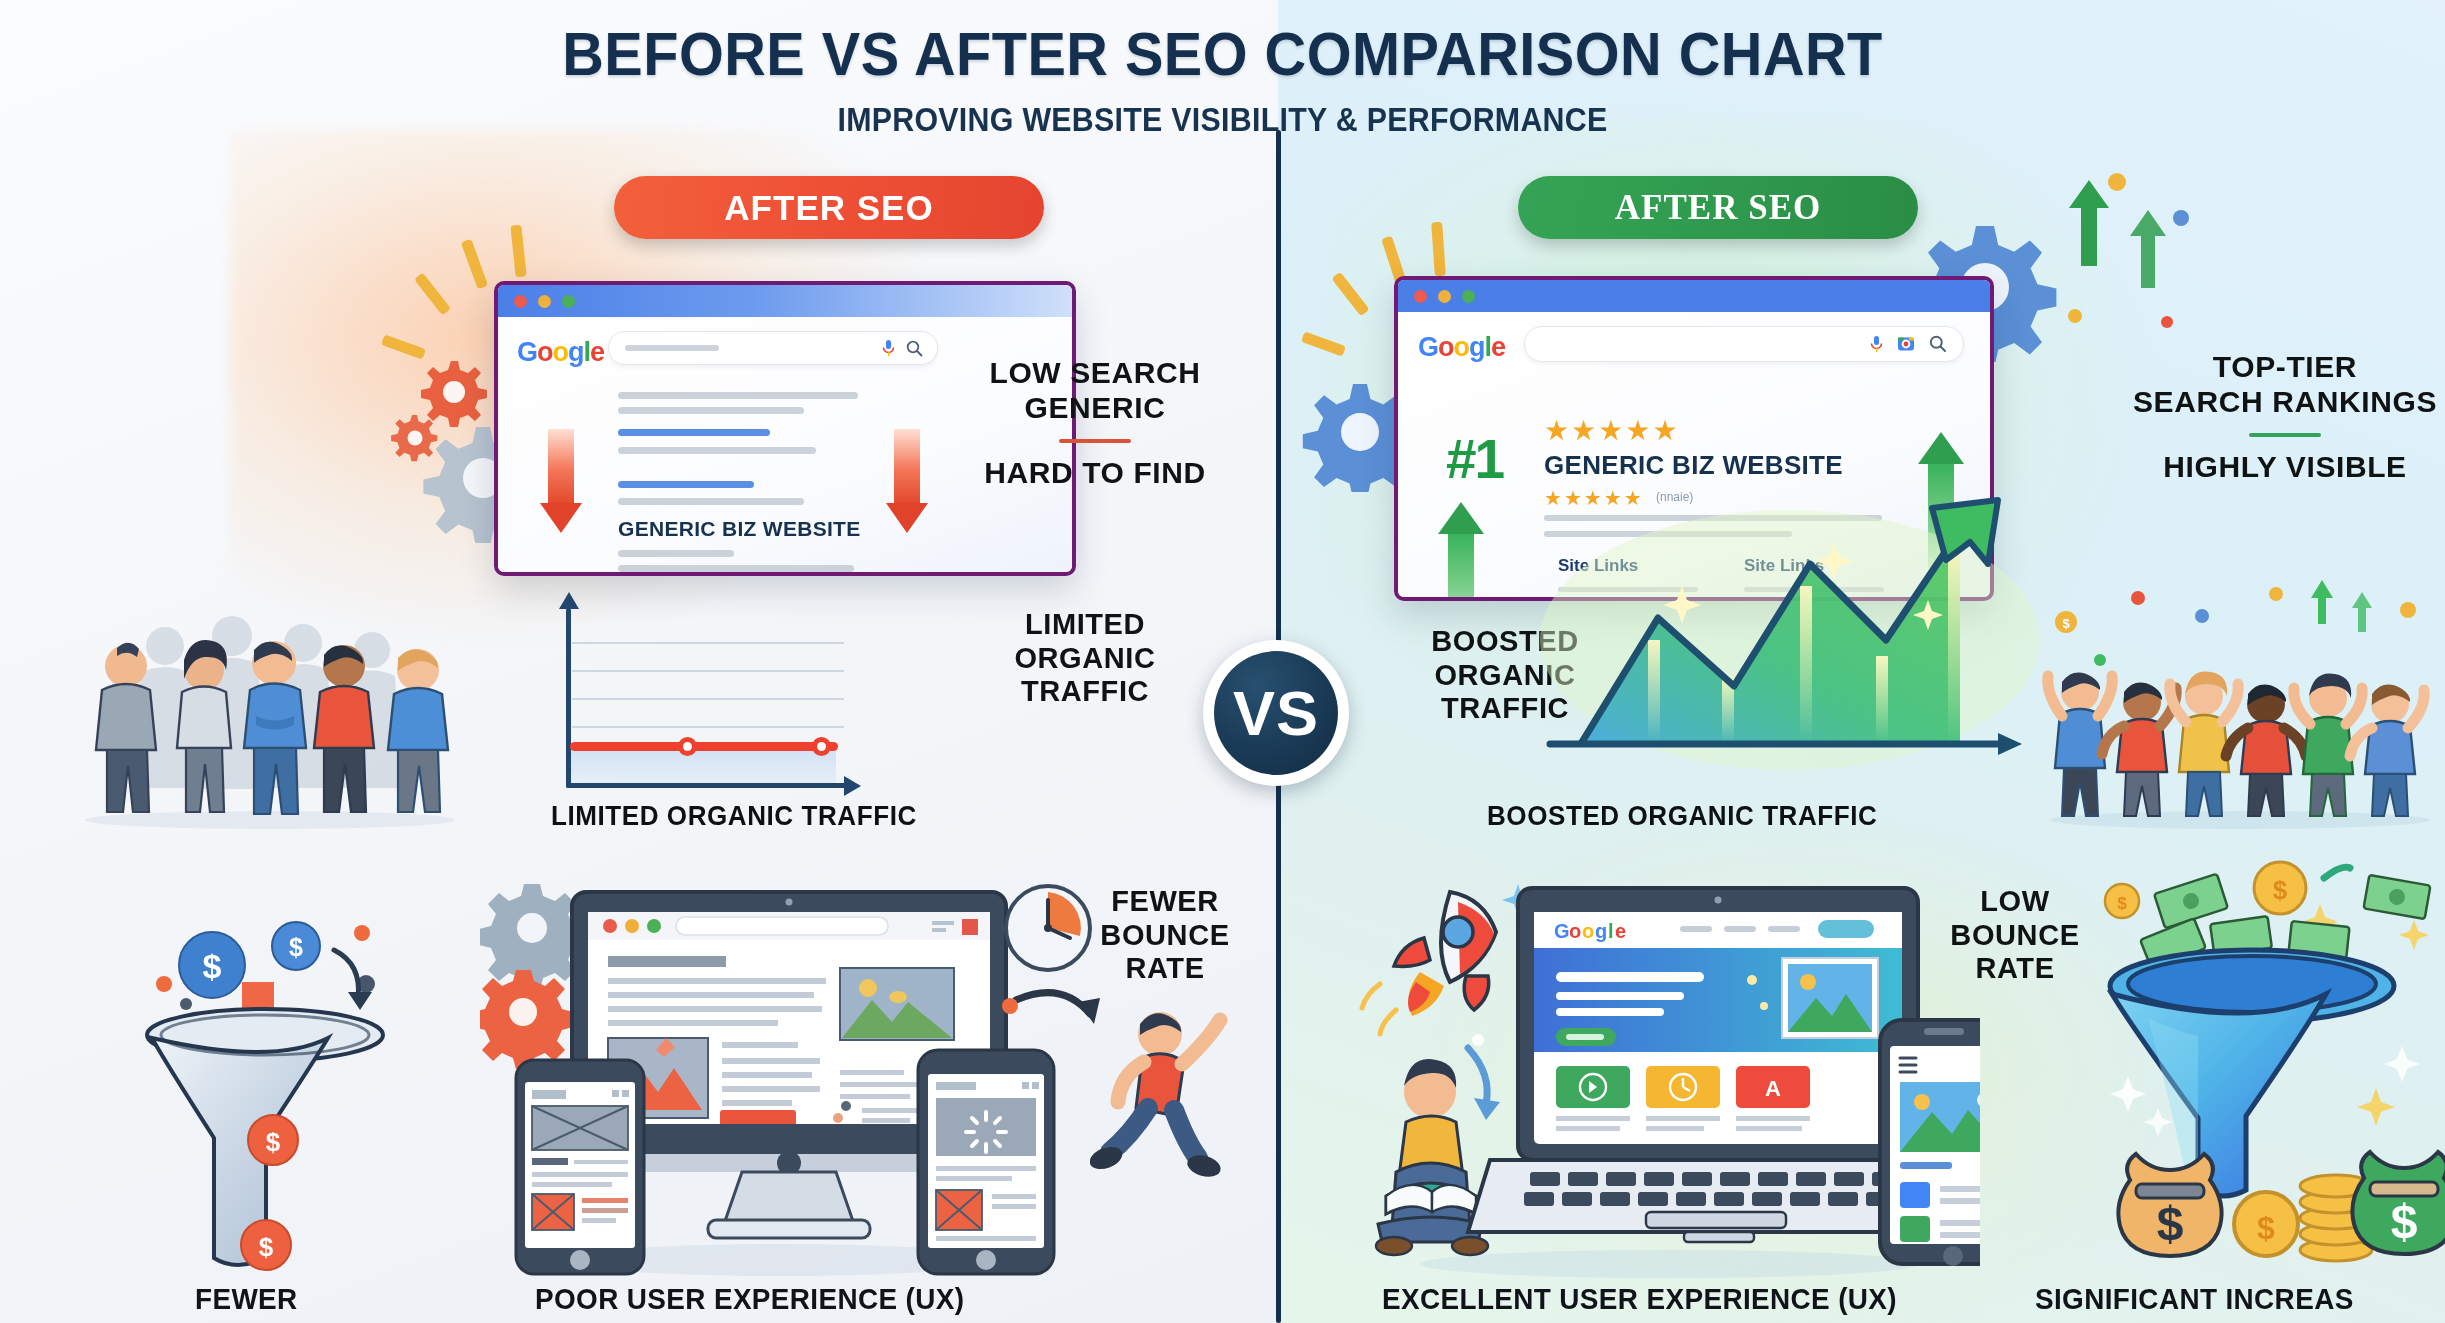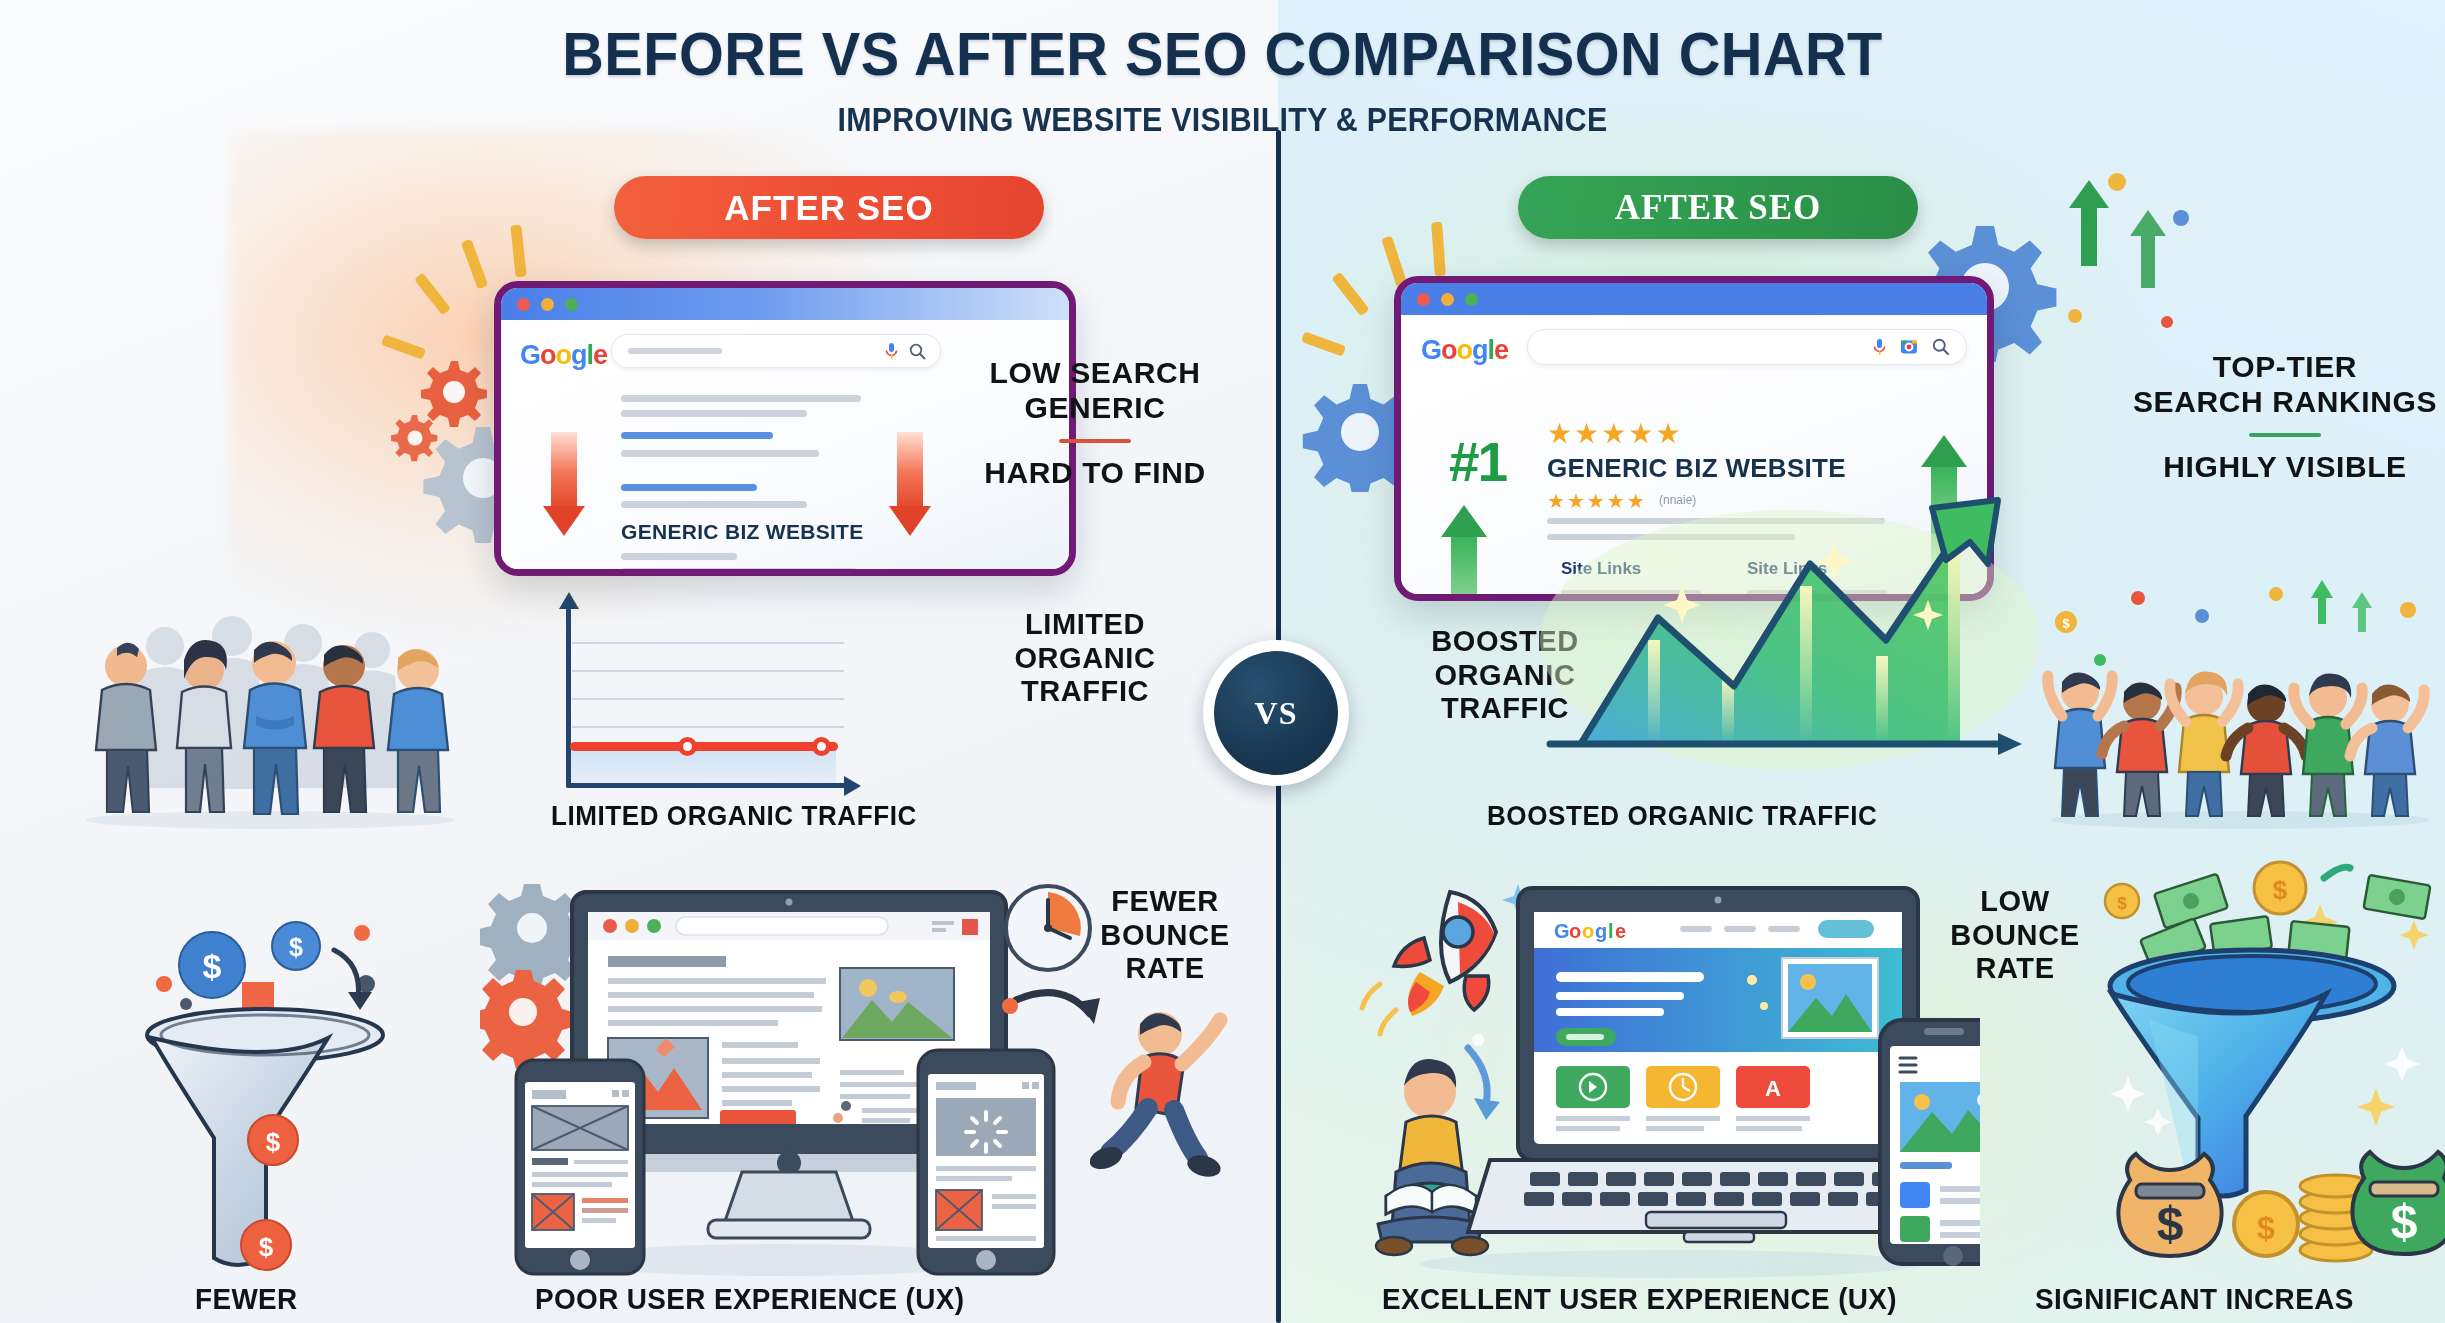--- a/index.html
+++ b/index.html
@@ -58,22 +58,22 @@
     display:flex; align-items:center; justify-content:center;
     color:#fff; font-size:35px; font-weight:bold; letter-spacing:1px;
     box-shadow:0 7px 16px rgba(0,0,0,.20);
   }
   .badge-before { left:614px; top:176px; width:430px;
     background:linear-gradient(95deg,#f2603c 0%,#ef5136 45%,#e5452f 100%); }
   .badge-after { left:1518px; top:176px; width:400px;
     background:linear-gradient(95deg,#35a355 0%,#2f9a4d 50%,#2a8d46 100%);font-family:Liberation Serif, serif; }
 
   
-  .win { position:absolute; border-radius:24px; overflow:hidden;
-    border:7px solid #701a75; background:#fff;
+  .win { position:absolute; border-radius:10px; overflow:hidden;
+    border:4px solid #701a75; background:#fff;
     box-shadow:0 14px 34px rgba(25,50,80,.18); }
   .win-before { left:494px; top:281px; width:582px; height:295px; }
   .win-after  { left:1394px; top:276px; width:600px; height:325px; }
   .win-bar { height:32px; display:flex; align-items:center; padding-left:16px; gap:11px; }
   .bar-before { background:linear-gradient(90deg,#4a7fe8 0%,#6d9bee 45%,#cfe0fa 100%); }
   .bar-after  { background:#4a7fe8; }
   .dot { width:13px; height:13px; border-radius:50%; }
   .d-red{background:#ec5b4d;} .d-yel{background:#efb03c;} .d-grn{background:#4cb057;}
   .win-body { position:relative; height:calc(100% - 32px);
     background:linear-gradient(160deg,#ffffff 0%,#fbfcfe 60%,#eef3fb 100%); }
@@ -148,21 +148,21 @@
   .vs {
     position:absolute; left:1203px; top:640px; width:146px; height:146px;
     border-radius:50%; background:#ffffff;
     display:flex; align-items:center; justify-content:center;
     box-shadow:0 6px 18px rgba(10,30,55,.25);
   }
   .vs-inner {
     width:124px; height:124px; border-radius:50%;
     background:radial-gradient(circle at 35% 28%,#27506f 0%,#1a3a56 55%,#132c42 100%);
     display:flex; align-items:center; justify-content:center;
-    color:#fff; font-size:32px; font-weight:bold; letter-spacing:1px;font-family:Liberation Serif, serif;
+    color:#fff; font-size:63px; font-weight:bold; letter-spacing:1px;
   }
 
   .gear { position:absolute; }
 
   .ray { position:absolute; background:#f0b53c; border-radius:4px; }
 
   .bottom-label { position:absolute; font-size:30px; font-weight:bold;
     color:#10141a; letter-spacing:.4px; white-space:nowrap;
     transform:scaleX(.93); transform-origin:left center; }
 </style>

